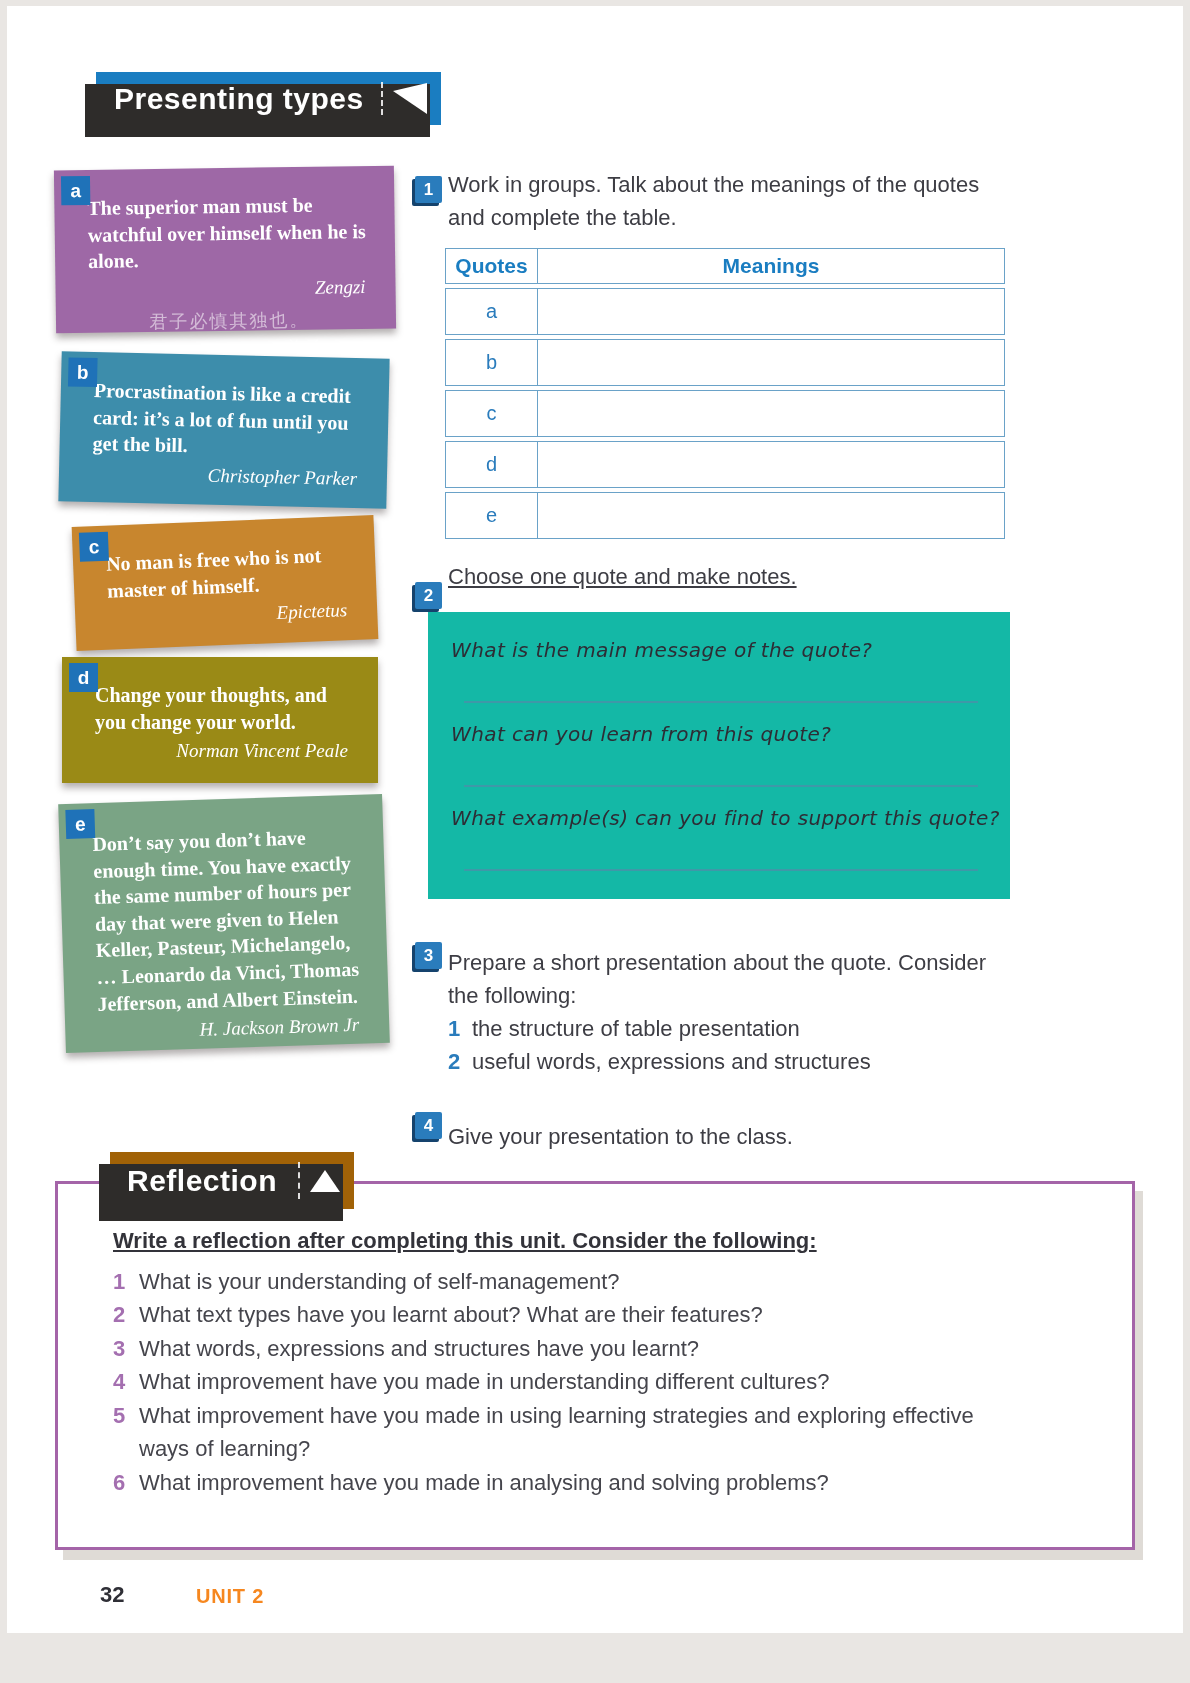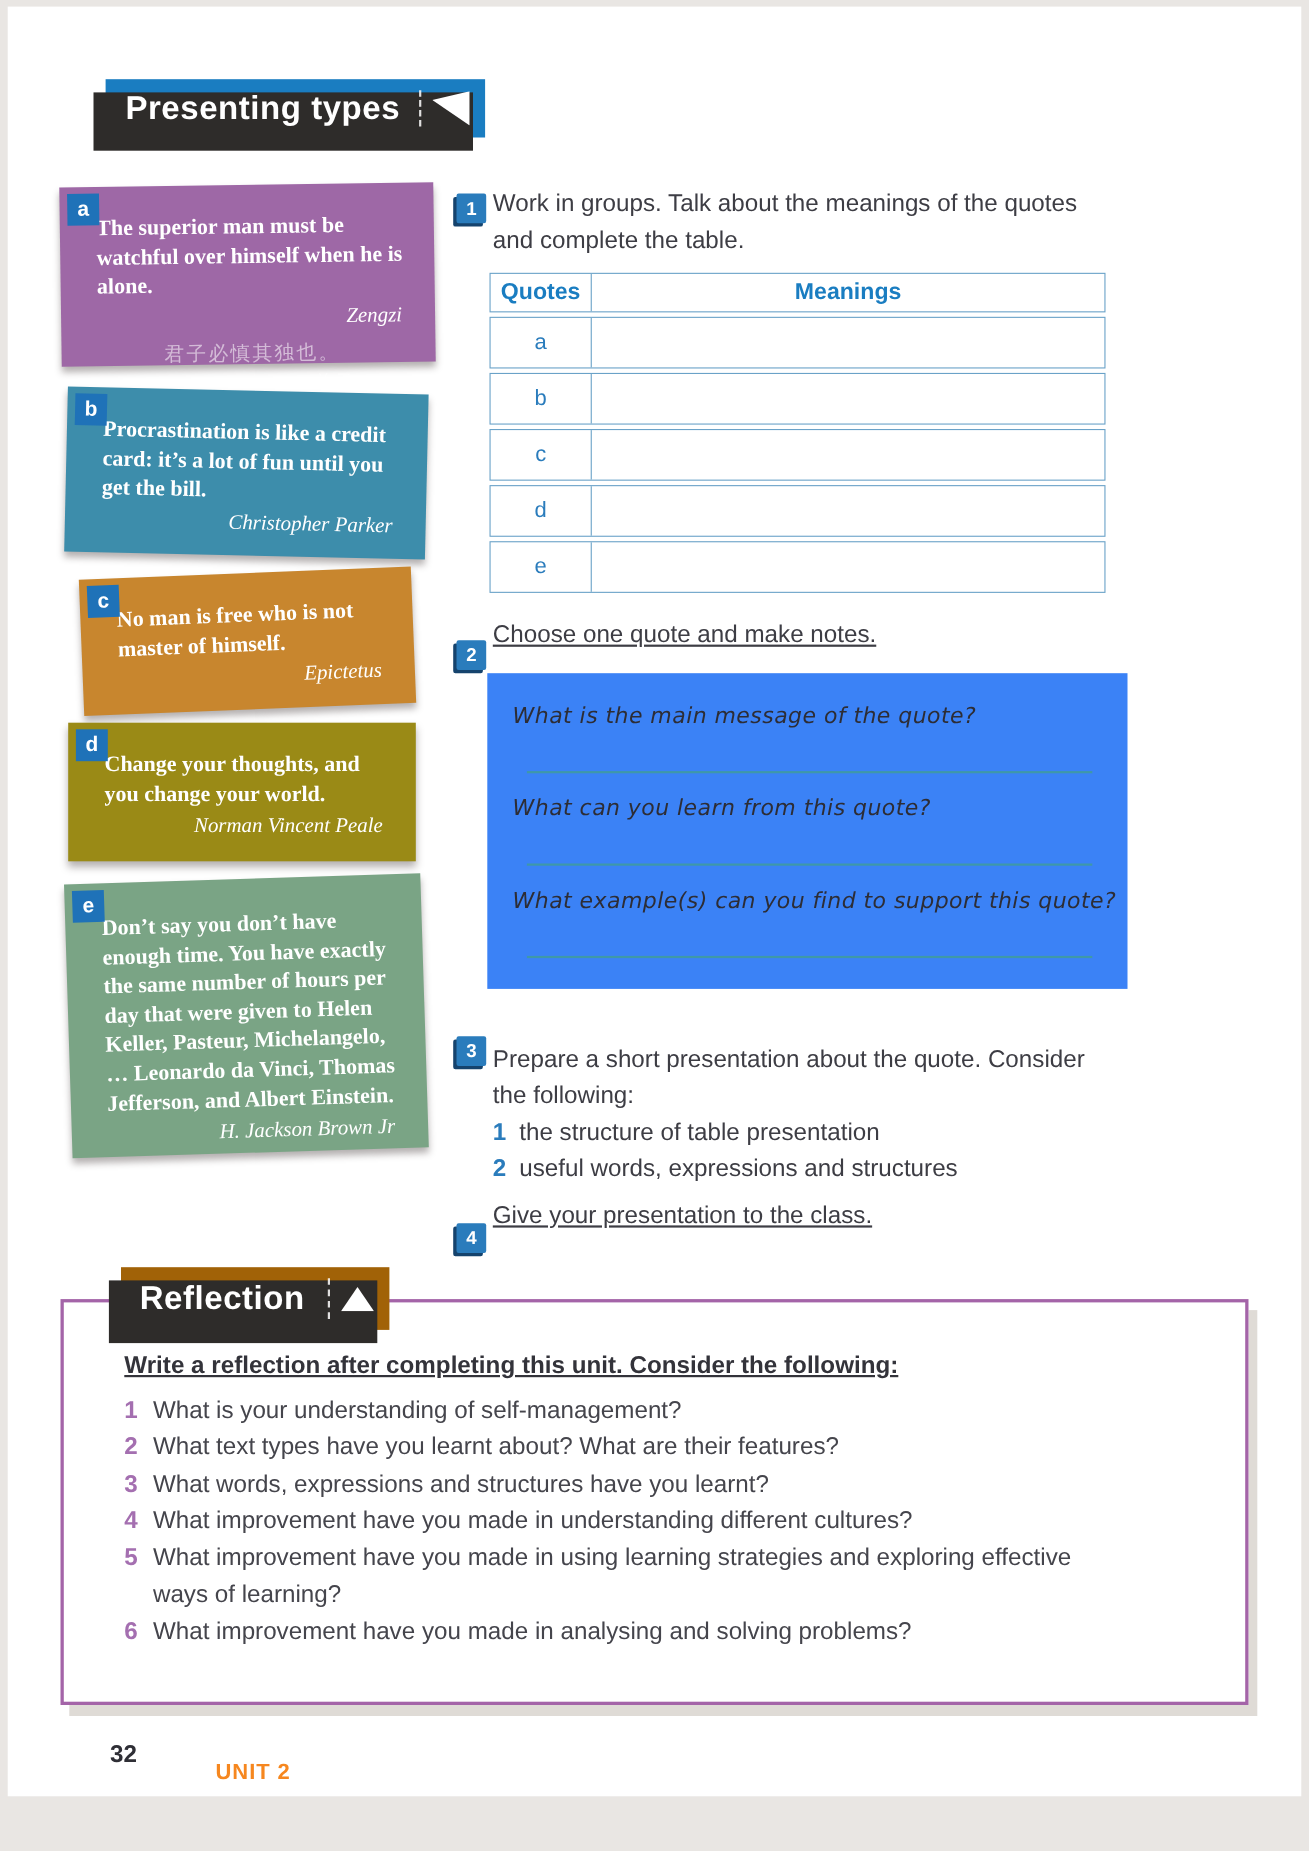--- a/index.html
+++ b/index.html
@@ -67,21 +67,21 @@
                     border:3px solid #a464a8; box-shadow:8px 10px 0 #dfdbd6; z-index:1; }
   .reflection-content { padding:44px 40px 0 55px; }
   .r-intro { font-size:22px; font-weight:bold; color:#33333a;text-decoration:underline; }
   .r-items { margin-top:11px; }
   .r-item { display:flex; line-height:1.52; font-size:22px; }
   .r-item .r-num { color:#a46fb0; font-weight:bold; width:26px; flex:0 0 26px; }
   .r-item .r-text { color:#45454c; max-width:880px; }
 
   
   .footer-pagenum { position:absolute; left:100px; top:1582px; font-size:22px; font-weight:bold; color:#2f2f36; }
-  .footer-unit { position:absolute; left:196px; top:1585px; font-size:20px; font-weight:bold; color:#f6871f; letter-spacing:0.8px;margin-top:15px; }
+  .footer-unit { position:absolute; left:196px; top:1585px; font-size:20px; font-weight:bold; color:#f6871f; letter-spacing:0.8px; }
 </style>
 </head>
 <body>
 
 <div id="page">
   <div class="sheet"></div>
 
   <div class="banner banner-presenting" style="background: rgb(26, 125, 193);">
     <span class="banner-title">Presenting types</span>
     <span class="banner-dash"></span>
@@ -158,21 +158,21 @@
     </div>
     <div class="t-row">
       <div class="t-c1">e</div>
       <div class="t-c2"></div>
     </div>
   </div>
 
   <span class="badge" style="left: 415px; top: 582px; background: rgb(42, 124, 188);">2</span>
   <div class="activity-text" style="top:560px;text-decoration:underline;">Choose one quote and make notes.</div>
 
-  <div class="note-box" style="background: #3b82f6; margin-left: 15px;">
+  <div class="note-box" style="background: #14b8a6;">
     <div class="note-q nq1">What is the main message of the quote?</div>
     <div class="note-line"></div>
     <div class="note-q nq2">What can you learn from this quote?</div>
     <div class="note-line"></div>
     <div class="note-q nq3">What example(s) can you find to support this quote?</div>
     <div class="note-line"></div>
   </div>
 
   <span class="badge" style="left: 415px; top: 942px; background: rgb(42, 124, 188);">3</span>
   <div class="activity-text" style="top:934px;margin-top:12px;">
@@ -183,21 +183,21 @@
         <span class="s-text">the structure of table presentation</span>
       </div>
       <div class="subitem">
         <span class="s-num">2</span>
         <span class="s-text">useful words, expressions and structures</span>
       </div>
     </div>
   </div>
 
   <span class="badge" style="left: 415px; top: 1112px; background: rgb(42, 124, 188);">4</span>
-  <div class="activity-text" style="top:1088px;text-decoration:underline;">Give your presentation to the class.</div>
+  <div class="activity-text" style="top:1120px;">Give your presentation to the class.</div>
 
   <div class="reflection-box">
     <div class="reflection-content">
       <div class="r-intro">Write a reflection after completing this unit. Consider the following:</div>
       <div class="r-items">
         <div class="r-item">
           <span class="r-num">1</span>
           <span class="r-text">What is your understanding of self-management?</span>
         </div>
         <div class="r-item">

